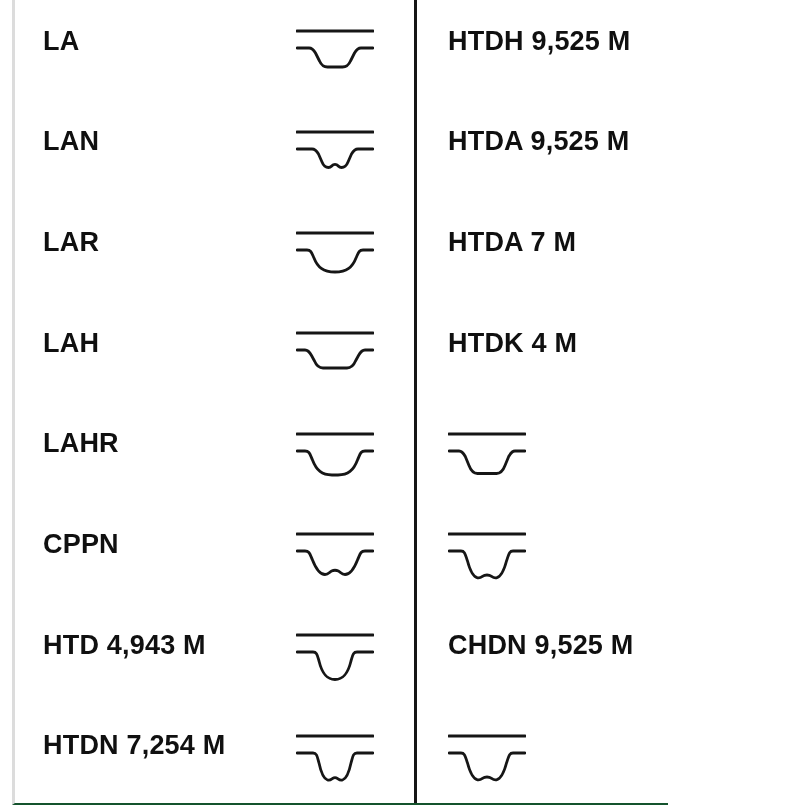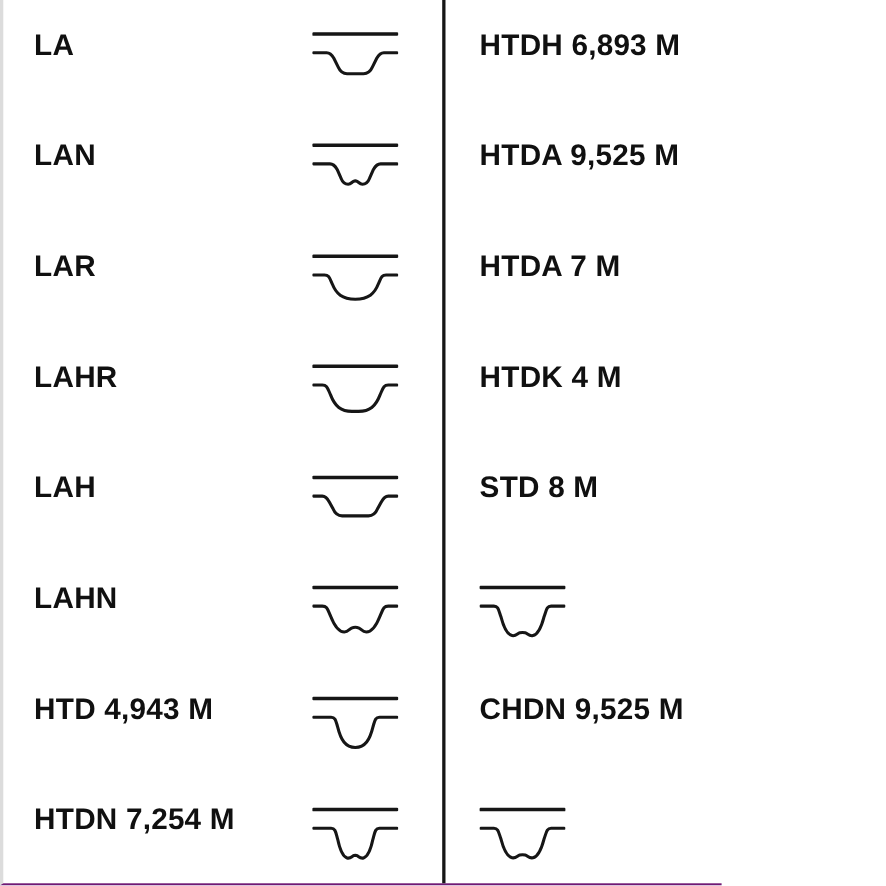--- a/index.html
+++ b/index.html
@@ -8,22 +8,23 @@
     background: #ffffff;
     font-family: "Liberation Sans", "DejaVu Sans", sans-serif;
   }
   .canvas {
     position: relative;
     width: 656px;
     height: 805px;
     background: #ffffff;
     overflow: hidden;
     border-left: 3px solid #dcdcdc;   
-    border-bottom: 2px solid #701a75; 
+    border-bottom: 2px solid #14532d; 
     box-sizing: border-box;
+    margin-left: 12px;
   }
   .divider {
     position: absolute;
     left: 399px;
     top: 0;
     width: 3px;
     height: 805px;
     background: #161616;
   }
   .col {
@@ -87,35 +88,35 @@
         </svg>
     </div>
     <div class="row">
       <span class="label">LAR</span>
       <svg class="profile" viewBox="0 0 78 58">
           <path class="back" d="M1 3 H77"></path>
           <path class="tooth" d="M1 20 H11 C15 20 15.5 22.5 18 28 C21.5 37 27 42 39 42 C51 42 56.5 37 60 28 C62.5 22.5 63 20 67 20 H77"></path>
         </svg>
     </div>
     <div class="row">
+      <span class="label">LAH</span>
+      <svg class="profile" viewBox="0 0 78 58">
+          <path class="back" d="M1 3 H77"></path>
+          <path class="tooth" d="M1 20 H9 C12 20 13.5 21.8 15.5 25.5 L18.5 31 C20.5 35.8 23 38 27 38 H51 C55 38 57.5 35.8 59.5 31 L62.5 25.5 C64.5 21.8 66 20 69 20 H77"></path>
+        </svg>
+    </div>
+    <div class="row">
       <span class="label">LAHR</span>
       <svg class="profile" viewBox="0 0 78 58">
           <path class="back" d="M1 3 H77"></path>
           <path class="tooth" d="M1 20 H9 C13.5 20 13.8 23 16.5 29 C20.5 39.5 26 44 36 44 H42 C52 44 57.5 39.5 61.5 29 C64.2 23 64.5 20 69 20 H77"></path>
         </svg>
     </div>
     <div class="row">
-      <span class="label">LAH</span>
-      <svg class="profile" viewBox="0 0 78 58">
-          <path class="back" d="M1 3 H77"></path>
-          <path class="tooth" d="M1 20 H9 C12 20 13.5 21.8 15.5 25.5 L18.5 31 C20.5 35.8 23 38 27 38 H51 C55 38 57.5 35.8 59.5 31 L62.5 25.5 C64.5 21.8 66 20 69 20 H77"></path>
-        </svg>
-    </div>
-    <div class="row">
-      <span class="label">LAHN</span>
+      <span class="label">CPPN</span>
       <svg class="profile" viewBox="0 0 78 58">
           <path class="back" d="M1 3 H77"></path>
           <path class="tooth" d="M1 20 H9 C13.5 20 13.8 23 16.5 29 C19.8 37.5 23.5 43.5 29 43.5 C32.5 43.5 33.4 41 35.6 40 C37.6 39.1 40.4 39.1 42.4 40 C44.6 41 45.5 43.5 49 43.5 C54.5 43.5 58.2 37.5 61.5 29 C64.2 23 64.5 20 69 20 H77"></path>
         </svg>
     </div>
     <div class="row">
       <span class="label">HTD 4,943 M</span>
       <svg class="profile" viewBox="0 0 78 58">
           <path class="back" d="M1 3 H77"></path>
           <path class="tooth" d="M1 20 H17 C21 20 21.2 23 23 29 C25.8 40.5 30 47.5 39 47.5 C48 47.5 52.2 40.5 55 29 C56.8 23 57 20 61 20 H77"></path>
@@ -127,21 +128,21 @@
           <path class="back" d="M1 3 H77"></path>
           <path class="tooth" d="M1 20 H17 C21 20 21.2 23.5 23 30 C24.8 38.5 27.5 45.8 31.5 47 C34.8 47.9 35.8 45.4 37.8 44.8 C38.6 44.6 39.4 44.6 40.2 44.8 C42.2 45.4 43.2 47.9 46.5 47 C50.5 45.8 53.2 38.5 55 30 C56.8 23.5 57 20 61 20 H77"></path>
         </svg>
     </div>
   </div>
 
   <div class="divider"></div>
 
   <div class="col right">
     <div class="row">
-      <span class="label">HTDH 6,893 M</span>
+      <span class="label">HTDH 9,525 M</span>
       <svg class="profile" viewBox="0 0 78 58">
           <path class="back" d="M1 3 H77"></path>
           <path class="tooth" d="M1 20 H13 C17 20 17.2 23 19.5 29.5 C23.5 42.5 29 48.5 39 48.5 C49 48.5 54.5 42.5 58.5 29.5 C60.8 23 61 20 65 20 H77"></path>
         </svg>
     </div>
     <div class="row">
       <span class="label">HTDA 9,525 M</span>
       <svg class="profile" viewBox="0 0 78 58">
           <path class="back" d="M1 3 H77"></path>
           <path class="tooth" d="M1 20 H13 C17 20 17.3 23 20 29 C23.5 40.5 29 46.5 39 46.5 C49 46.5 54.5 40.5 58 29 C60.7 23 61 20 65 20 H77"></path>
@@ -155,21 +156,20 @@
         </svg>
     </div>
     <div class="row">
       <span class="label">HTDK 4 M</span>
       <svg class="profile" viewBox="0 0 78 58">
           <path class="back" d="M1 3 H77"></path>
           <path class="tooth" d="M1 20 H13 C17 20 17.3 23 20 29 C23.5 40.5 29 46.5 39 46.5 C49 46.5 54.5 40.5 58 29 C60.7 23 61 20 65 20 H77"></path>
         </svg>
     </div>
     <div class="row">
-      <span class="label">STD 8 M</span>
       <svg class="profile" viewBox="0 0 78 58">
           <path class="back" d="M1 3 H77"></path>
           <path class="tooth" d="M1 20 H11 C14 20 15.3 21.8 17.3 25.5 L21 34.5 C23 39.8 25.5 42.5 29.5 42.5 H48.5 C52.5 42.5 55 39.8 57 34.5 L60.7 25.5 C62.7 21.8 64 20 67 20 H77"></path>
         </svg>
     </div>
     <div class="row">
       <svg class="profile" viewBox="0 0 78 58">
           <path class="back" d="M1 3 H77"></path>
           <path class="tooth" d="M1 20 H13 C17 20 17.2 23.5 19.5 30 C21.8 38.8 25 45.8 29.5 46.8 C33 47.6 34.4 44.9 36.6 44.3 C38.1 43.9 39.9 43.9 41.4 44.3 C43.6 44.9 45 47.6 48.5 46.8 C53 45.8 56.2 38.8 58.5 30 C60.8 23.5 61 20 65 20 H77"></path>
         </svg>

